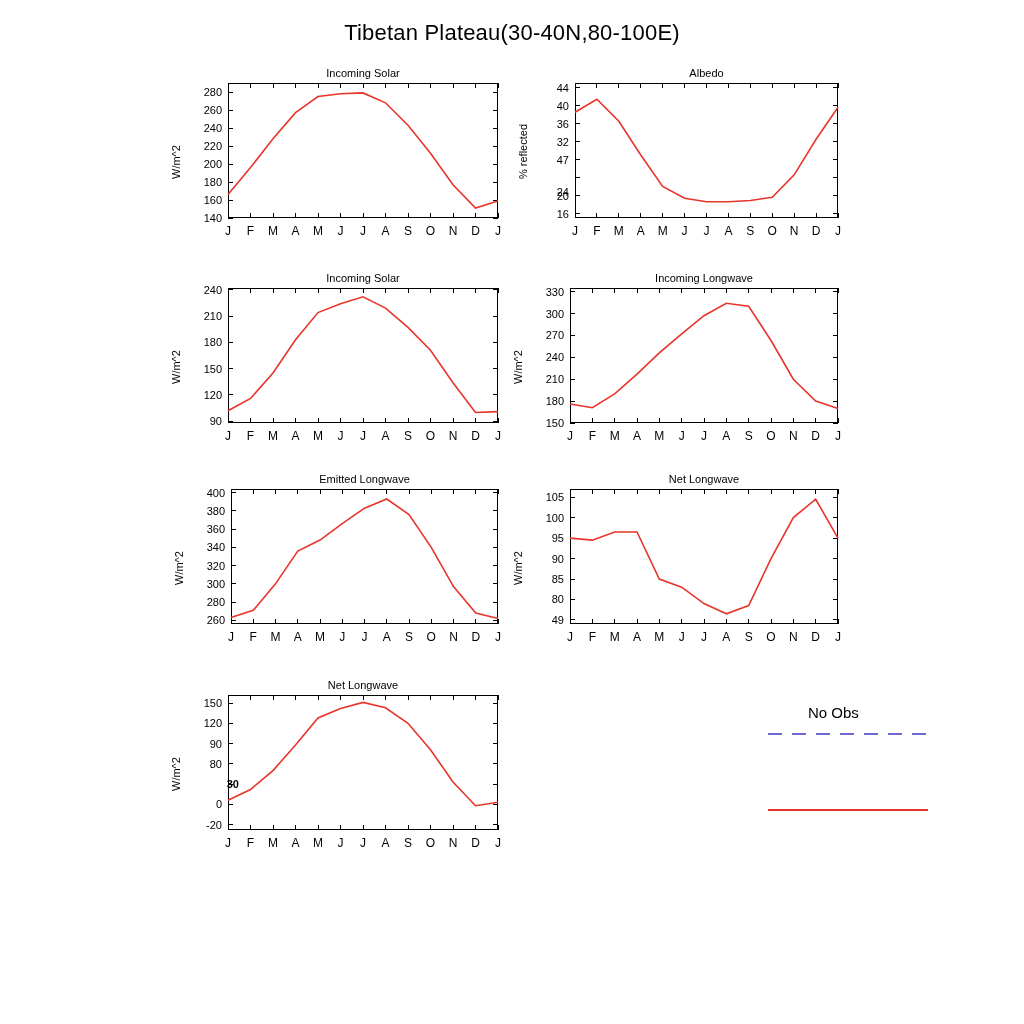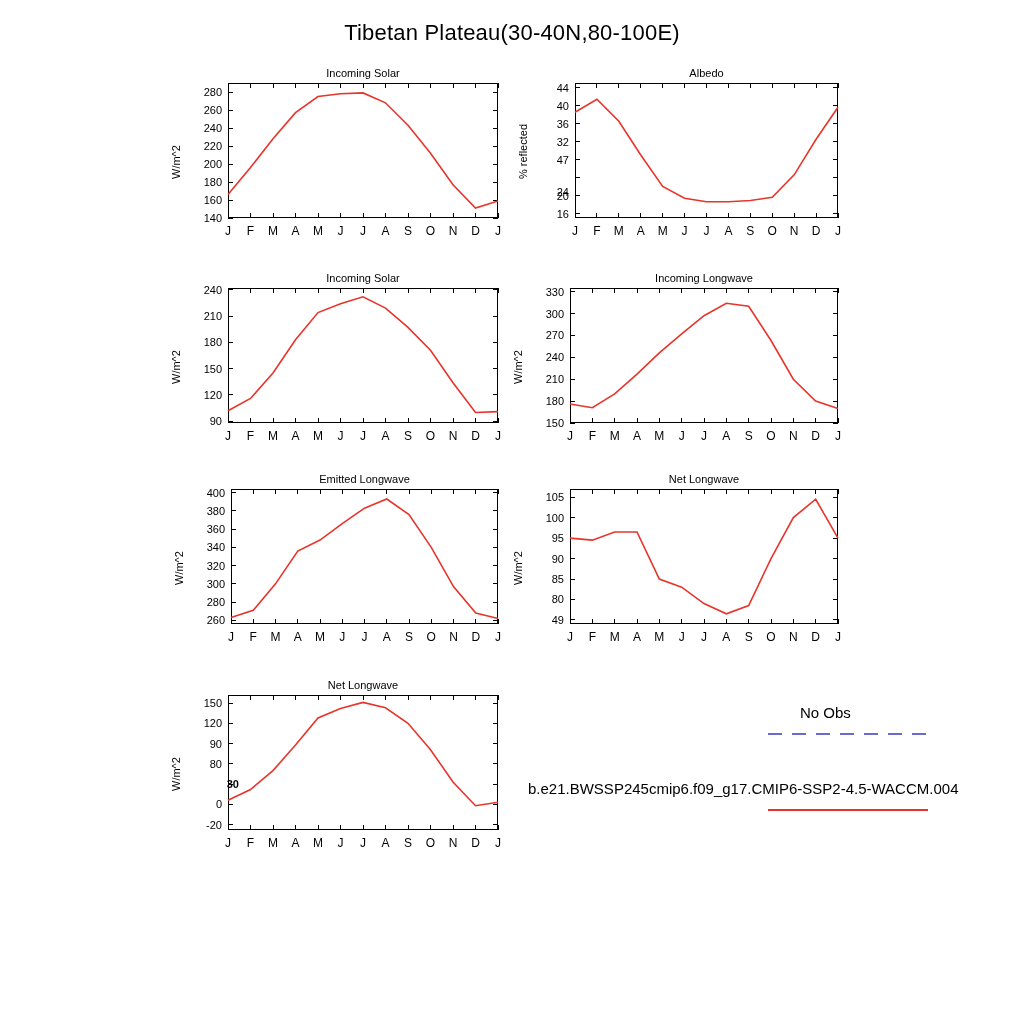--- a/index.html
+++ b/index.html
@@ -547,21 +547,20 @@
       <div class="tickmark" style="left: 269.5px; top: 130px; width: 1px; height: 5px;"></div>
       <div class="tickmark" style="left: 269.5px; top: 0px; width: 1px; height: 5px;"></div>
       <div class="ylabel" style="left: -58px; top: 95.5px;">W/m^2</div>
       <svg class="series" width="270" height="135">
         <polyline points="0.00,105.30 22.50,94.50 45.00,75.60 67.50,49.95 90.00,22.95 112.50,13.50 135.00,7.43 157.50,12.83 180.00,28.35 202.50,54.67 225.00,87.08 247.50,110.70 270.00,107.33" fill="none" stroke="#e8342a" stroke-width="1.6"></polyline>
       </svg>
     </div>
   </div>
 
 <div id="legend" style="left:520px;top:700px;width:500px;height:110px;">
-  <div class="legend-label" style="left:280px;top:4px;">No Obs</div>
+  <div class="legend-label" style="left:288px;top:4px;">No Obs</div>
   <svg width="160" height="12" style="position:absolute;left:248px;top:28px;">
     <line x1="0" y1="6" x2="160" y2="6" stroke="#6a6ad0" stroke-width="2" stroke-dasharray="14,10"></line>
   </svg>
-  <div class="legend-label" style="left:8px;top:80px;">b.e21.BWSSP245cmip6.f09_g17.CMIP6-SSP2-4.5-WACCM.004</div>
   <svg width="160" height="12" style="position:absolute;left:248px;top:104px;">
     <line x1="0" y1="6" x2="160" y2="6" stroke="#e8342a" stroke-width="2"></line>
   </svg>
 </div>
 
 </body></html>

